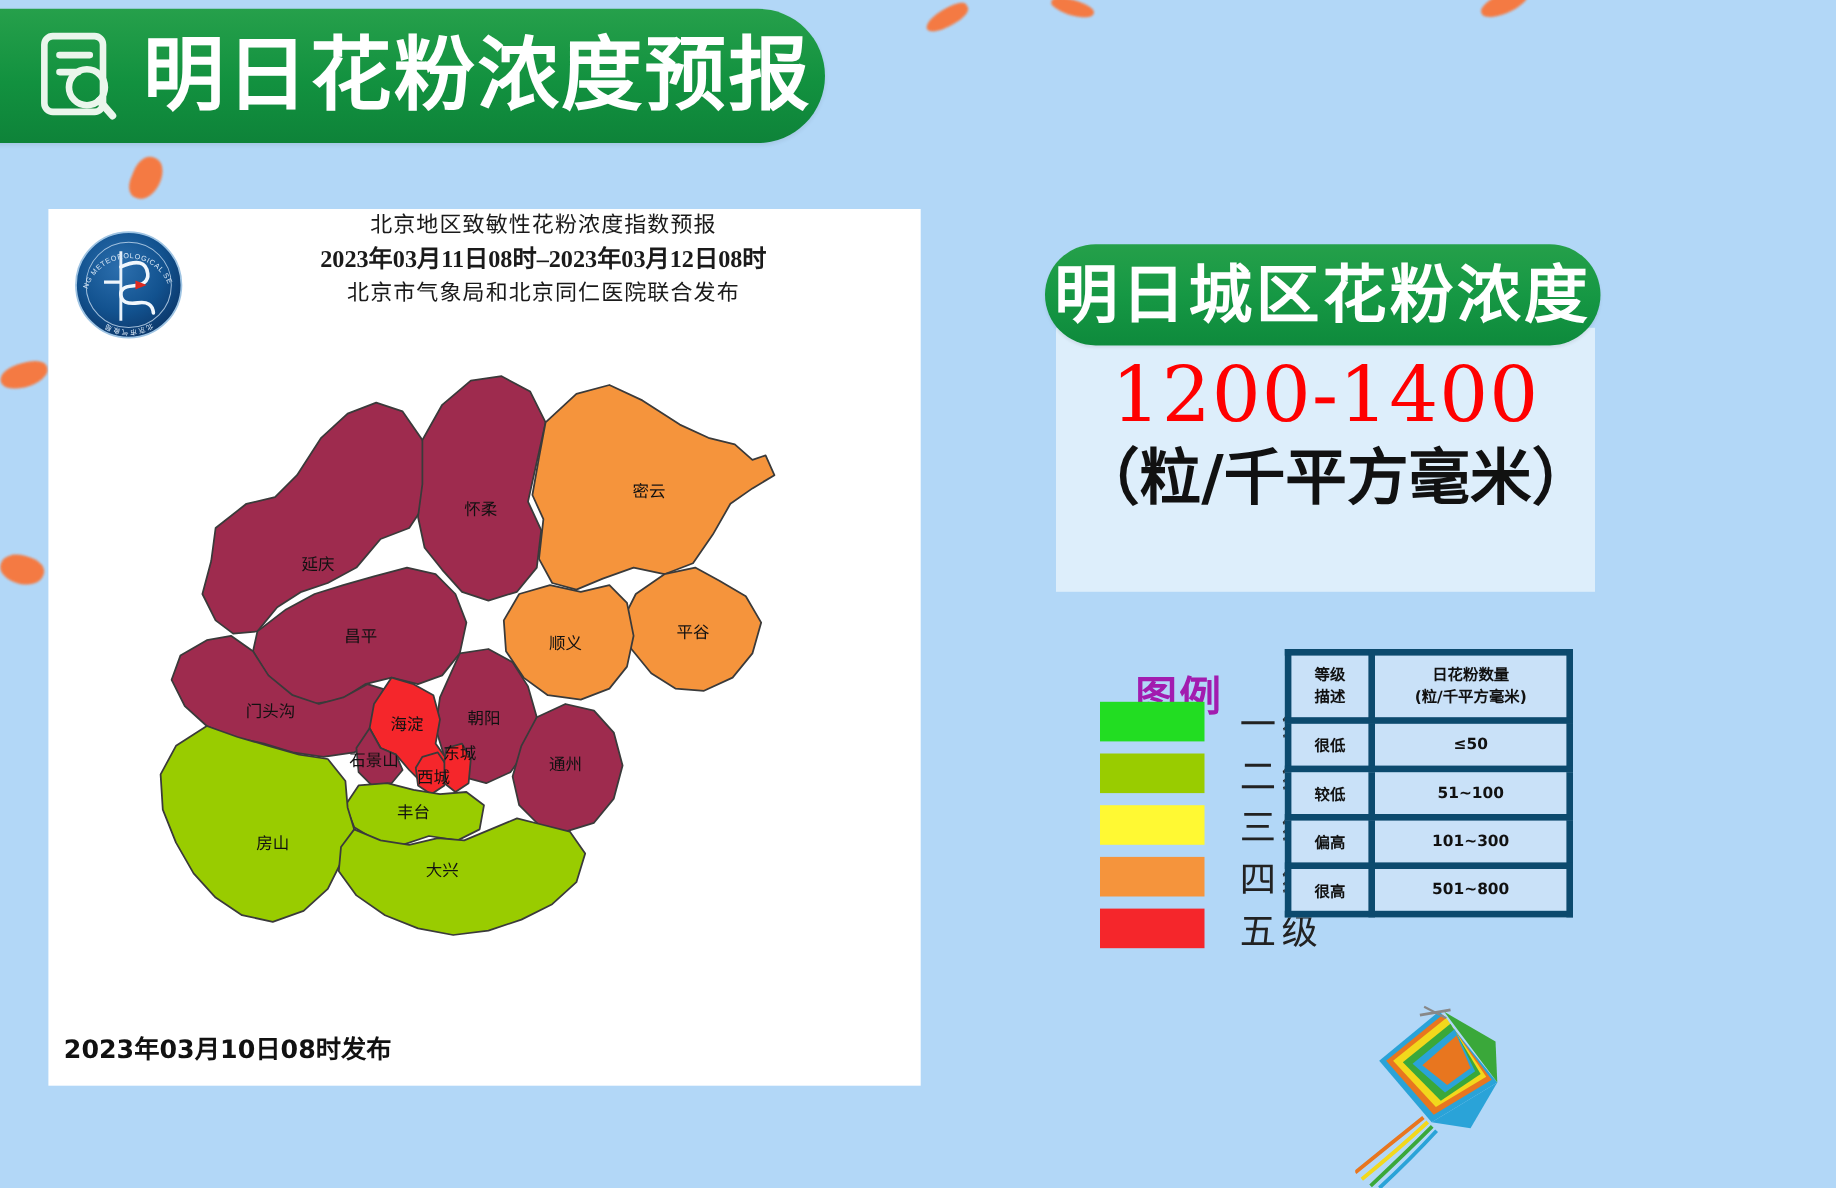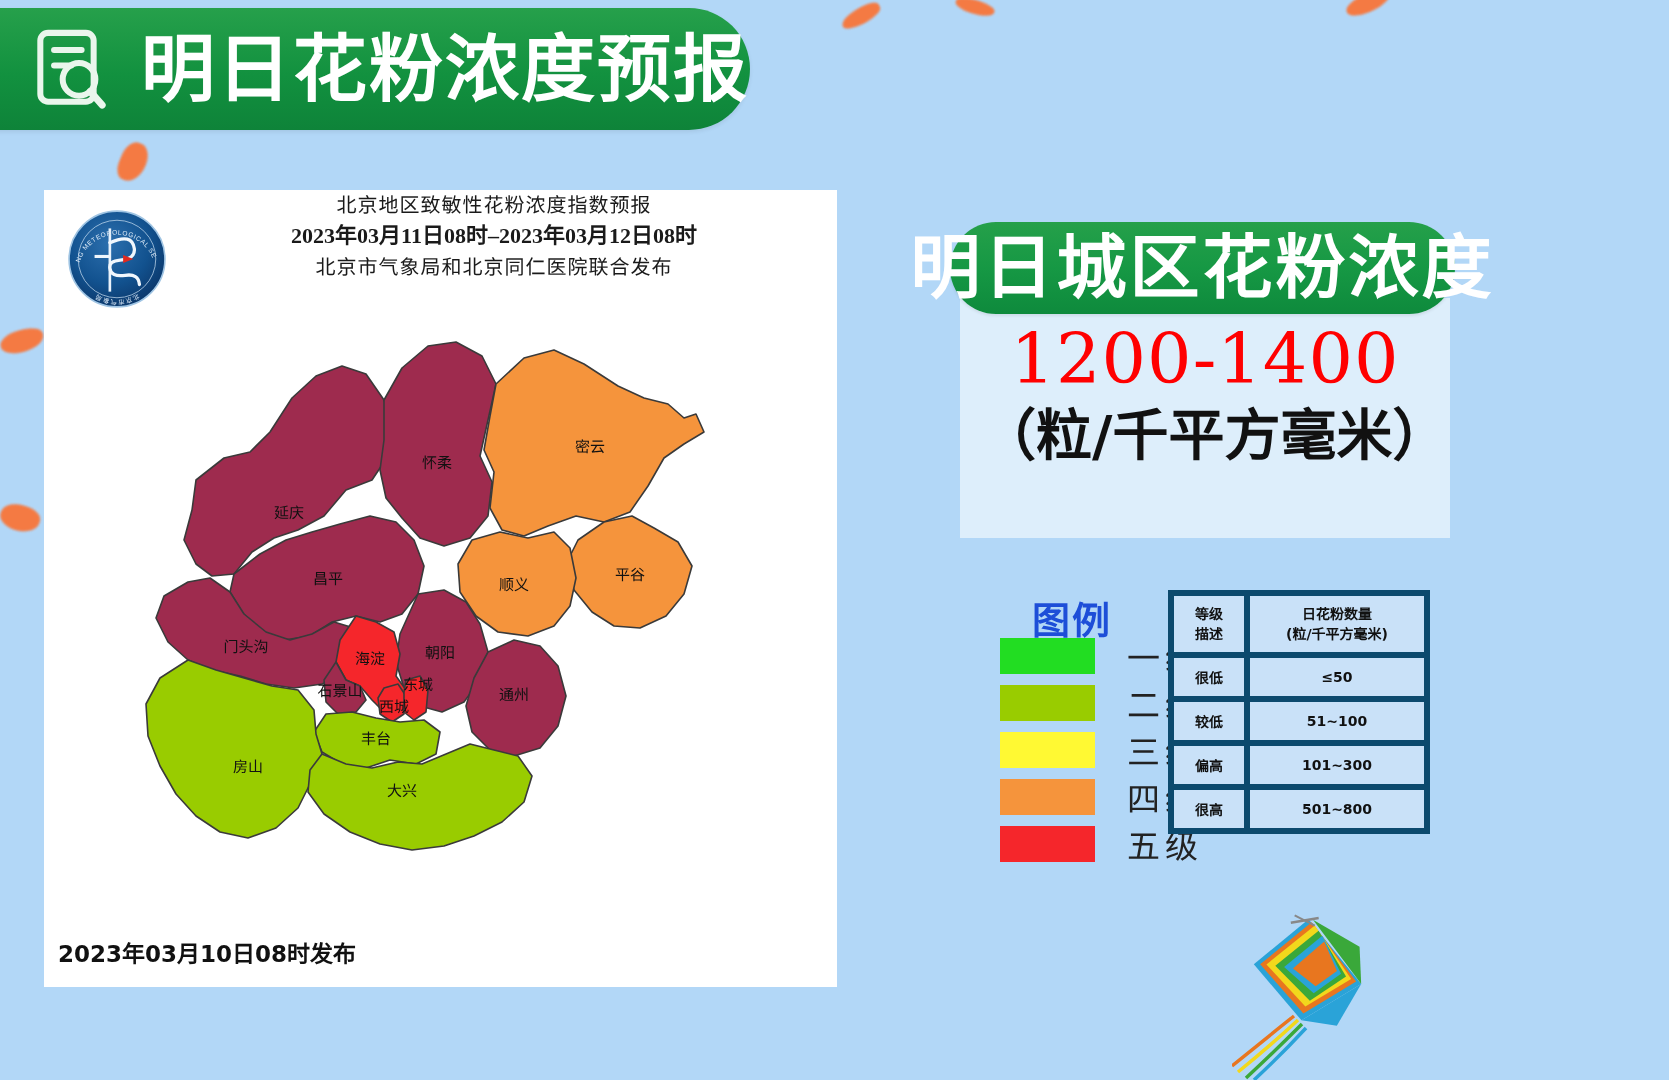--- a/index.html
+++ b/index.html
@@ -26,21 +26,21 @@
     position:absolute;left:-40px;top:8px;width:790px;height:122px;
     background:linear-gradient(180deg,#26a04b 0%,#12913f 55%,#0e8339 100%);
     border-radius:0 70px 70px 0;
     display:flex;align-items:center;padding-left:70px;box-sizing:border-box;
     box-shadow:0 2px 4px rgba(0,0,0,.08);
   }
   #header-icon{width:86px;height:86px;flex:0 0 86px;margin-right:14px;}
   #header-title{
     color:#ffffff;font-size:74px;font-weight:bold;letter-spacing:2px;
     font-family:"DejaVu Sans","Liberation Sans",sans-serif;
-    white-space:nowrap;line-height:1;margin-left:11px;
+    white-space:nowrap;line-height:1;
   }
 
   
   #map-card{
     position:absolute;left:44px;top:190px;width:793px;height:797px;
     background:#ffffff;
   }
   #map-logo{position:absolute;left:22px;top:18px;width:102px;height:102px;}
   #map-heading{
     position:absolute;left:120px;top:0;width:660px;text-align:center;
@@ -63,40 +63,40 @@
   
   #right-col{position:absolute;left:950px;top:222px;width:520px;}
   #conc-pill{
     width:505px;height:92px;border-radius:48px;
     background:linear-gradient(180deg,#25a04a 0%,#169844 50%,#0e8a3c 100%);
     display:flex;align-items:center;justify-content:center;
     box-shadow:0 2px 3px rgba(0,0,0,.08);
     position:relative;z-index:3;
   }
   #conc-pill-title{
-    color:#fff;font-size:70px;font-weight:bold;letter-spacing:3px;line-height:1;
+    color:#fff;font-size:58px;font-weight:bold;letter-spacing:3px;line-height:1;
     font-family:"DejaVu Sans","Liberation Sans",sans-serif;white-space:nowrap;
   }
   #conc-box{
     position:relative;margin-top:-16px;margin-left:10px;width:490px;min-height:240px;
     background:#ddeefb;padding:26px 20px 18px;box-sizing:border-box;text-align:center;
   }
   #conc-value{
     color:#ff0000;font-size:70px;font-weight:normal;line-height:1.02;
     font-family:"DejaVu Serif","Liberation Serif",serif;letter-spacing:1px;
   }
   #conc-unit{
     color:#111;font-size:56px;font-weight:bold;line-height:1.05;margin-top:12px;
     font-family:"DejaVu Sans","Liberation Sans",sans-serif;letter-spacing:0px;
   }
 
   
   #legend-area{position:absolute;left:960px;top:580px;width:700px;height:400px;}
   #legend-title{
-    position:absolute;left:72px;top:10px;font-size:38px;font-weight:bold;color:#1d4ed8;
+    position:absolute;left:72px;top:22px;font-size:38px;font-weight:bold;color:#a21caf;
     font-family:"DejaVu Sans","Liberation Sans",sans-serif;letter-spacing:2px;
   }
   #legend-swatches{position:absolute;left:8px;top:52px;}
   .leg-row{display:flex;align-items:center;height:47px;padding-left:32px;}
   .leg-chip{width:95px;height:36px;flex:0 0 95px;}
   .leg-label{
     margin-left:32px;font-size:33px;color:#222;letter-spacing:5px;
     font-family:"DejaVu Sans","Liberation Sans",sans-serif;
   }
 

